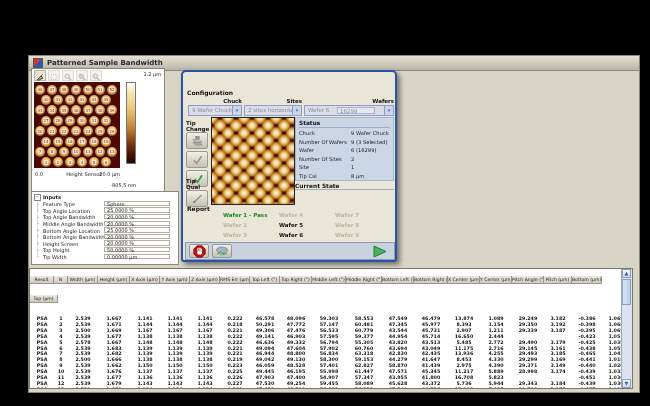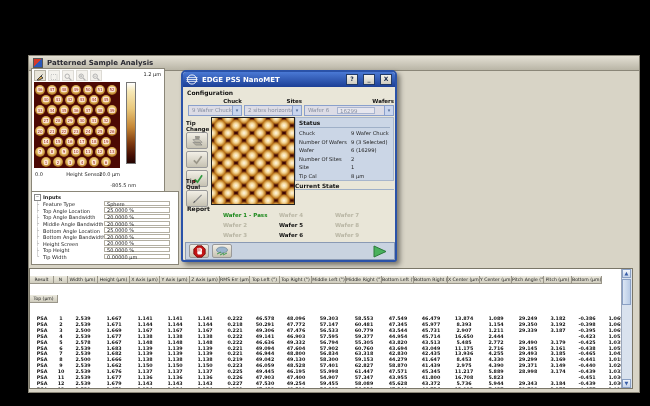--- a/index.html
+++ b/index.html
@@ -134,21 +134,21 @@
 </style>
 </head>
 <body>
 
 <div id="screen">
 
   <div class="abs" id="main-window">
 
     <div class="abs" id="main-titlebar">
       <div id="main-title-icon"></div>
-      <span id="main-title">Patterned Sample Analysis</span>
+      <span id="main-title">Patterned Sample Bandwidth</span>
     </div>
 
     <div class="abs" id="viewer">
       <div class="abs" id="viewer-toolbar">
           <div class="vt-btn">
             <span><svg width="8" height="8" viewBox="0 0 8 8">
                 <path d="M1 7 L5 3 L7 5 L3 7 Z M5 3 L6.5 1.5" stroke="#444" stroke-width="1" fill="#d8a850"></path>
               </svg></span>
           </div>
           <div class="vt-btn off">
@@ -421,34 +421,20 @@
       <div class="abs" id="tbl-scroll">
         <div class="sb-btn" style="top:0">▲</div>
         <div id="sb-thumb"></div>
         <div class="sb-btn" style="bottom:0">▼</div>
       </div>
     </div>
   </div>
 
   <div class="abs" id="dialog">
 
-    <div class="abs" id="dlg-titlebar">
-      <span id="bruker-logo">
-        <svg width="12" height="11" viewBox="0 0 12 11">
-          <circle cx="6" cy="5.5" r="4.6" fill="none" stroke="#fff" stroke-width="0.9"></circle>
-          <line x1="0.5" y1="3.6" x2="11.5" y2="3.6" stroke="#fff" stroke-width="0.8"></line>
-          <line x1="0.5" y1="5.5" x2="11.5" y2="5.5" stroke="#fff" stroke-width="0.8"></line>
-          <line x1="0.5" y1="7.4" x2="11.5" y2="7.4" stroke="#fff" stroke-width="0.8"></line>
-        </svg>
-      </span>
-      <span id="dlg-title">EDGE PSS NanoMET</span>
-      <span class="dlg-btn">?</span>
-      <span class="dlg-btn">_</span>
-      <span class="dlg-btn">X</span>
-    </div>
 
     <div class="abs" id="cfg-label">Configuration</div>
 
     <div class="combo-label" style="left:5px;width:54px">Chuck</div>
     <div class="combo-label" style="left:61px;width:58px">Sites</div>
     <div class="combo-label" style="left:121px;width:90px">Wafers</div>
 
     <div class="combo" style="left:5px;width:54px">
       <span>9 Wafer Chuck</span>
       <span class="arrow">▾</span>

